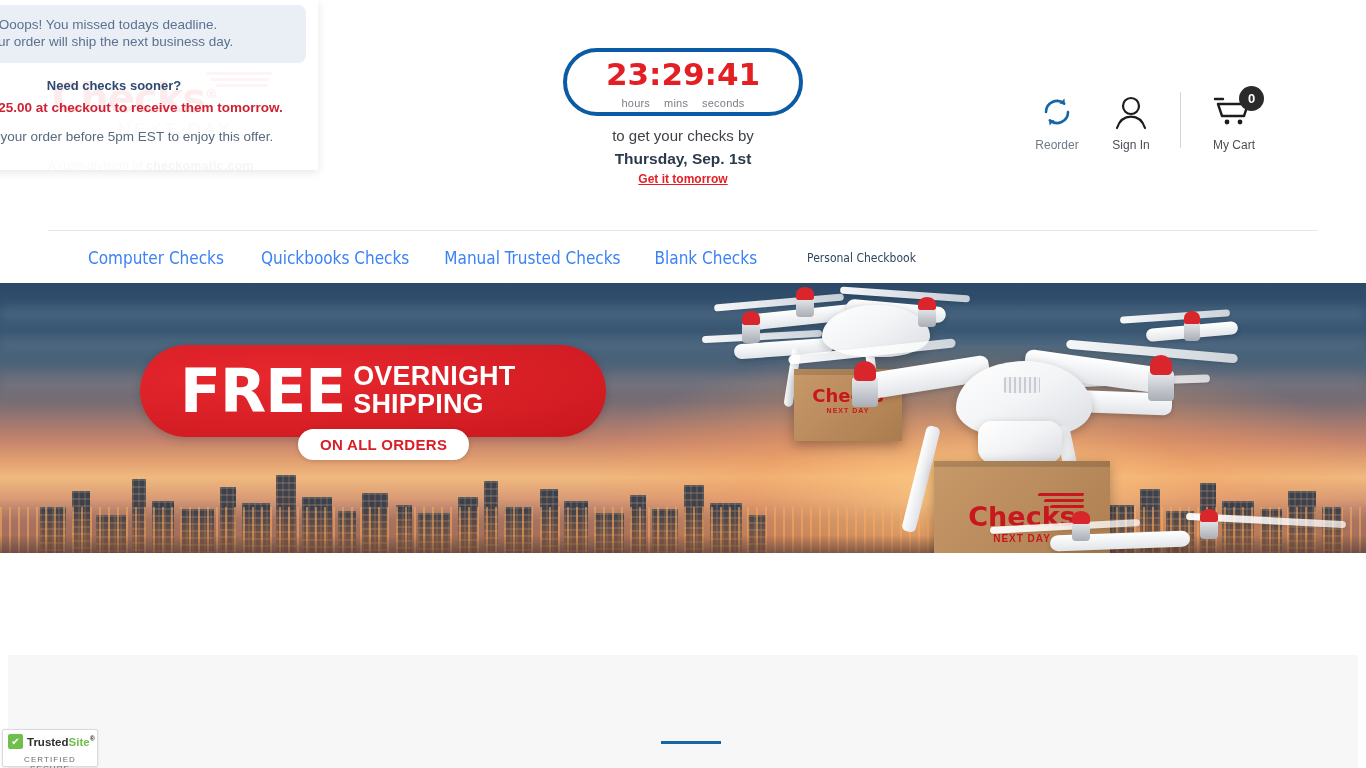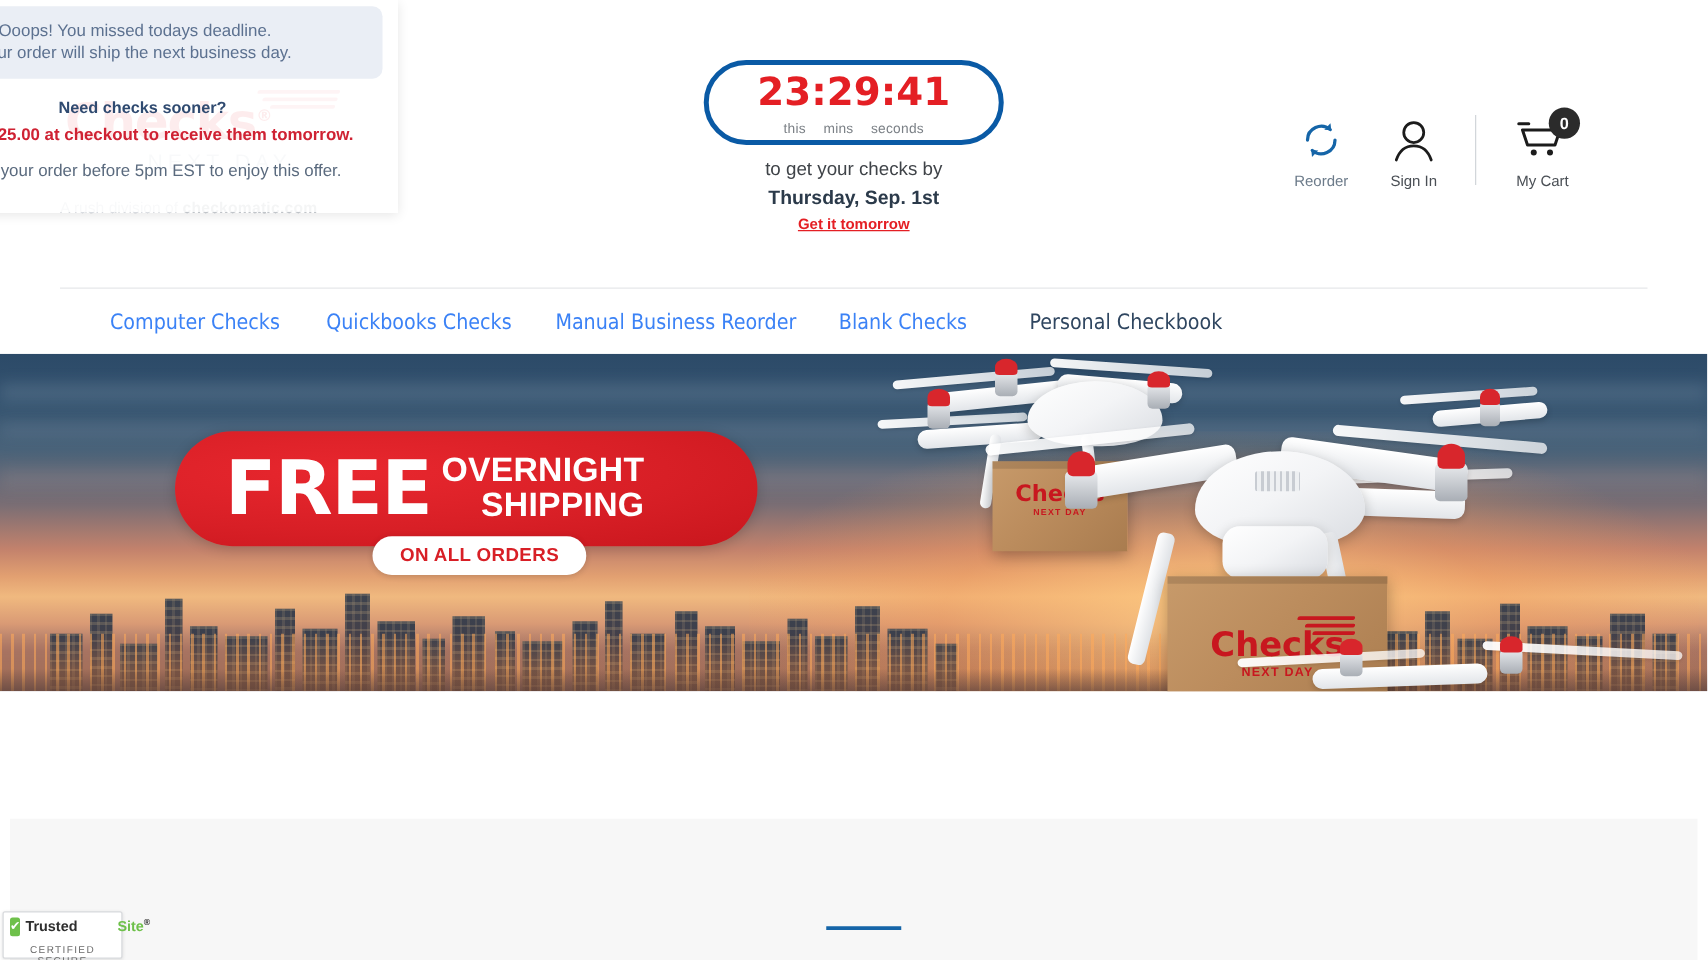--- a/index.html
+++ b/index.html
@@ -89,21 +89,21 @@
   .nav-rule { position:absolute; left: 48px; top: 230px; width: 1270px; height:1px; background:#e6e8ea; }
   .nav { position:absolute; left: 48px; top: 232px; height: 52px; display:flex; align-items:center; }
   .nav-item {
     font-family: "DejaVu Sans Condensed","Liberation Sans", sans-serif;
     font-size: 17px; color:#3b82f6; white-space: nowrap; cursor:pointer;
   }
   .nav-item.n0 { margin-left: 40px; }
   .nav-item.n1 { margin-left: 37px; }
   .nav-item.n2 { margin-left: 35px; }
   .nav-item.n3 { margin-left: 34px; }
-  .nav-item.n4 { margin-left: 50px; font-size: 17px; color:#2f4660; }
+  .nav-item.n4 { margin-left: 50px; font-size: 12px; color:#2f4660; }
 
   
   .hero { position:absolute; left:0; top: 283px; width: 1366px; height: 270px; overflow:hidden; }
   .sky {
     position:absolute; inset:0;
     background:
       linear-gradient(to bottom,
         #2c4a68 0%, #34536f 14%, #486279 28%,
         #7b6e74 45%, #c3826c 58%, #e2a071 66%,
         #f0b97f 72%, #d99a75 80%, #9c6f66 88%, #6b5560 100%);
@@ -143,21 +143,20 @@
     background: linear-gradient(to bottom, rgba(60,50,58,0), rgba(62,50,56,.55));
   }
 
   
   .promo { position:absolute; left: 140px; top: 62px; width: 466px; height: 92px; }
   .promo-pill {
     width: 466px; height: 92px; border-radius: 46px;
     background: radial-gradient(ellipse at 30% 35%, #e8272e 0%, #d81f26 55%, #c8161d 100%);
     display:flex; align-items:center; padding-left: 40px;
     box-shadow: 0 2px 10px rgba(0,0,0,.18);
-    text-align: right;
   }
   .promo-free {
     font-family: "DejaVu Sans", sans-serif;
     font-size: 60px; font-weight: 700; color:#fff; line-height: 1; letter-spacing: -1px;
   }
   .promo-two { margin-left: 8px; }
   .promo-two div {
     font-family: "Liberation Sans", sans-serif;
     font-size: 27px; font-weight: 700; color:#fff; line-height: 1.03; letter-spacing: .2px;
   }
@@ -248,21 +247,21 @@
       </div>
       <div class="logo-checks"><span>Checks</span><span class="logo-reg">®</span></div>
       <div class="logo-nextday">NEXT DAY</div>
     </div>
     <div class="logo-tagline"><span>A rush division of </span><b>checkomatic.com</b></div>
 
     <div class="countdown">
       <div class="cd-pill">
         <div class="cd-time">23:29:41</div>
         <div class="cd-units">
-          <span class="u-h">this</span><span class="u-m">mins</span><span class="u-s">seconds</span>
+          <span class="u-h">hours</span><span class="u-m">mins</span><span class="u-s">seconds</span>
         </div>
       </div>
       <div class="cd-sub">to get your checks by</div>
       <div class="cd-date">Thursday, Sep. 1st</div>
       <a class="cd-link" href="#">Get it tomorrow</a>
     </div>
 
     <div class="hdr-icons">
 
       <div class="hicon reorder">
@@ -303,21 +302,21 @@
         <div class="lbl">My Cart</div>
       </div>
 
     </div>
   </div>
 
   <div class="nav-rule"></div>
   <div class="nav">
     <div class="nav-item n0">Computer Checks</div>
     <div class="nav-item n1">Quickbooks Checks</div>
-    <div class="nav-item n2">Manual Business Reorder</div>
+    <div class="nav-item n2">Manual Trusted Checks</div>
     <div class="nav-item n3">Blank Checks</div>
     <div class="nav-item n4">Personal Checkbook</div>
   </div>
 
   <div class="hero">
     <div class="sky"></div>
     <div class="sky-glow"></div>
     <div class="cloudband cb1"></div>
     <div class="cloudband cb2"></div>
     <div class="cloudband cb3"></div>
@@ -462,19 +461,19 @@
     </div>
     <div class="ov-h ov-l1">Need checks sooner?</div>
     <div class="ov-h ov-l2">Rush +$25.00 at checkout to receive them tomorrow.</div>
     <div class="ov-h ov-l3">Submit your order before 5pm EST to enjoy this offer.</div>
   </div>
 
   <div style="position:absolute; left:2px; top:729px; width:96px; height:38px; background:#fff; border:1px solid #d8dadd; border-radius:2px; box-shadow:0 1px 3px rgba(0,0,0,.10);">
     <div style="display:flex; align-items:center; padding:4px 0 0 5px;">
       <div style="width:15px;height:15px;background:#6ec04a;border-radius:2px;display:flex;align-items:center;justify-content:center;color:#fff;font-size:10px;line-height:1;">✔</div>
       <div style="margin-left:4px; font-size:11.5px; font-weight:700; color:#2e2e2e; line-height:1;">
-        <span>Trusted</span><span style="color:#6ec04a;padding-left:32px;">Site</span><span style="font-size:7px;vertical-align:super;color:#2e2e2e;">®</span>
+        <span>Trusted</span><span style="color:#6ec04a;">Site</span><span style="font-size:7px;vertical-align:super;color:#2e2e2e;">®</span>
       </div>
     </div>
     <div style="text-align:center; margin-top:6px; font-size:8px; letter-spacing:1.1px; color:#6b6b6b;">CERTIFIED SECURE</div>
   </div>
 
 </div>
 
 </body></html>

